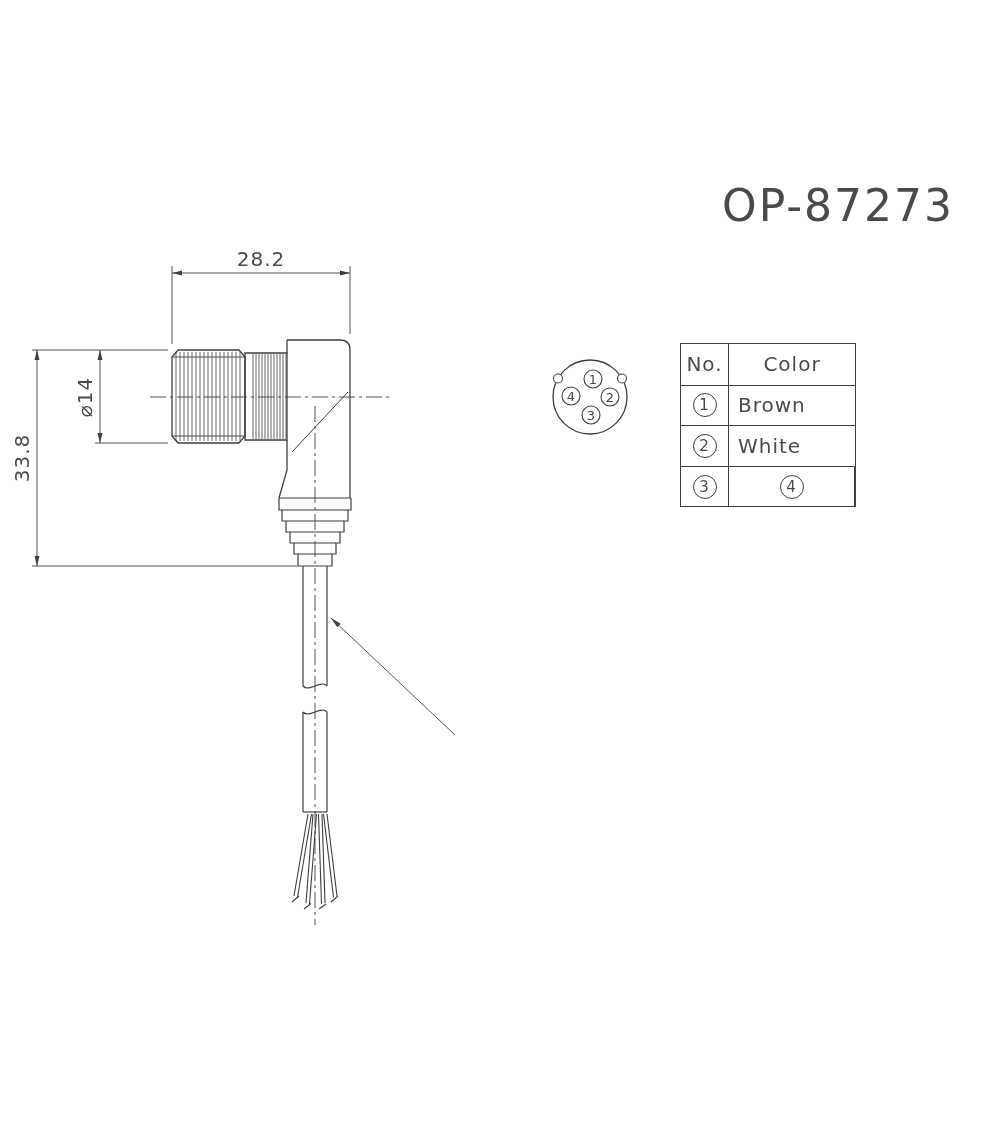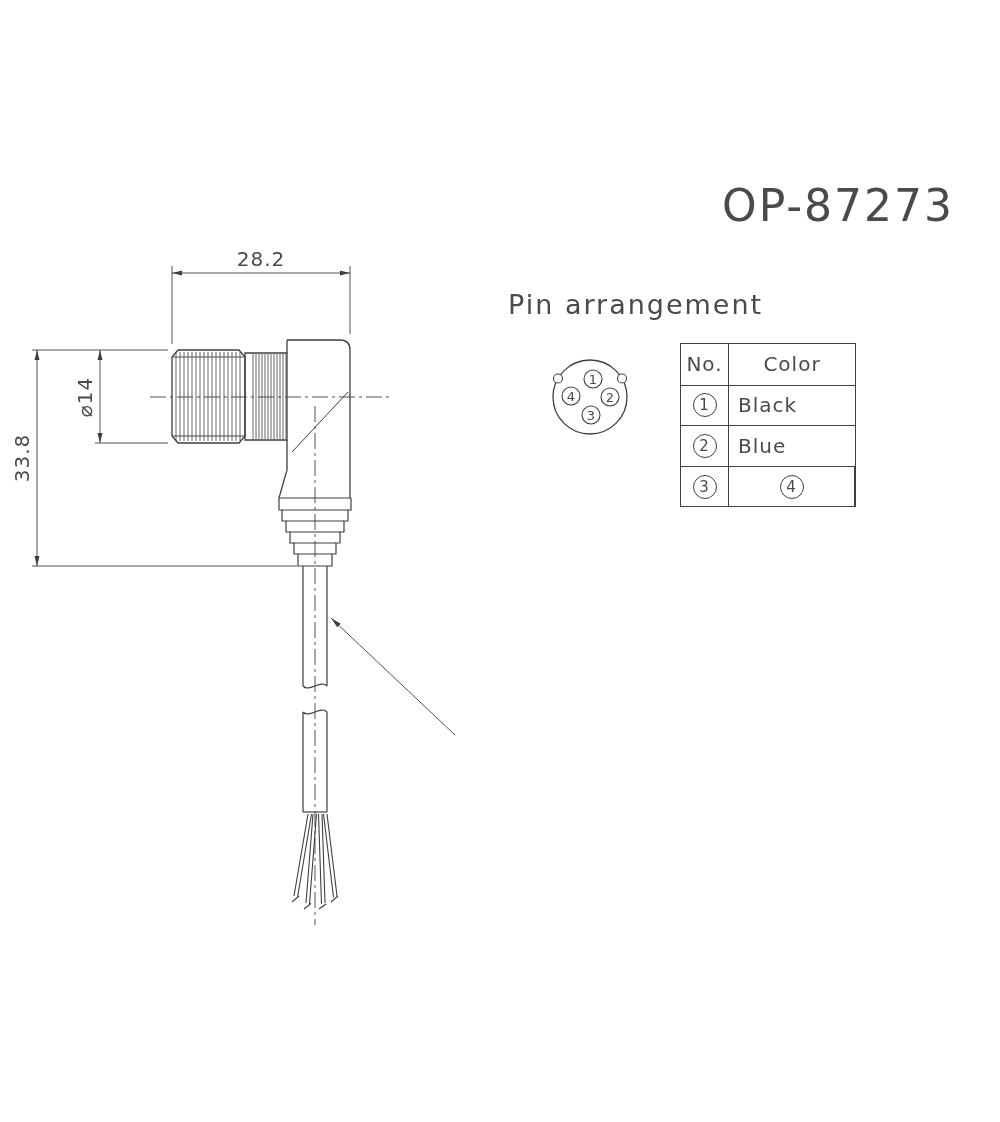--- a/index.html
+++ b/index.html
@@ -22,21 +22,20 @@
         display:flex;align-items:center;justify-content:center;font-size:15px;box-sizing:border-box;}
   .cable-note{position:absolute;left:419px;top:658px;font-size:23px;letter-spacing:1px;
               line-height:33px;white-space:nowrap;}
 </style>
 </head>
 <body>
 
 <div class="page">
 
   <div class="title">OP-87273</div>
-  <div class="pin-heading">Pin arrangement</div>
 
   <svg class="drawing" width="1000" height="1122" viewBox="0 0 1000 1122">
 
     <g stroke="#3f3f3f" stroke-width="0.9" stroke-dasharray="16 4 3 4" fill="none">
       <path d="M150,397 H392"></path>
       <path d="M315,406 V925"></path>
     </g>
 
     <g stroke="#3f3f3f" fill="none">
       <path stroke-width="1.3" d="M178,350 H239 L245,357 V436 L239,443 H178 L172,436 V357 Z"></path>
@@ -121,26 +120,26 @@
     <text class="pin-num" x="571" y="400.5" text-anchor="middle">4</text>
   </svg>
 
   <div class="pin-table">
     <div class="cell c1 r0">No.</div>
     <div class="cell r0">Color</div>
 
     <div class="cell c1">
       <span class="circ">1</span>
     </div>
-    <div class="cell color-cell">Black</div>
+    <div class="cell color-cell">Brown</div>
 
     <div class="cell c1">
       <span class="circ">2</span>
     </div>
-    <div class="cell color-cell">Blue</div>
+    <div class="cell color-cell">White</div>
 
     <div class="cell c1">
       <span class="circ">3</span>
     </div>
 
     <div class="cell c1">
       <span class="circ">4</span>
     </div>
   </div>
 

